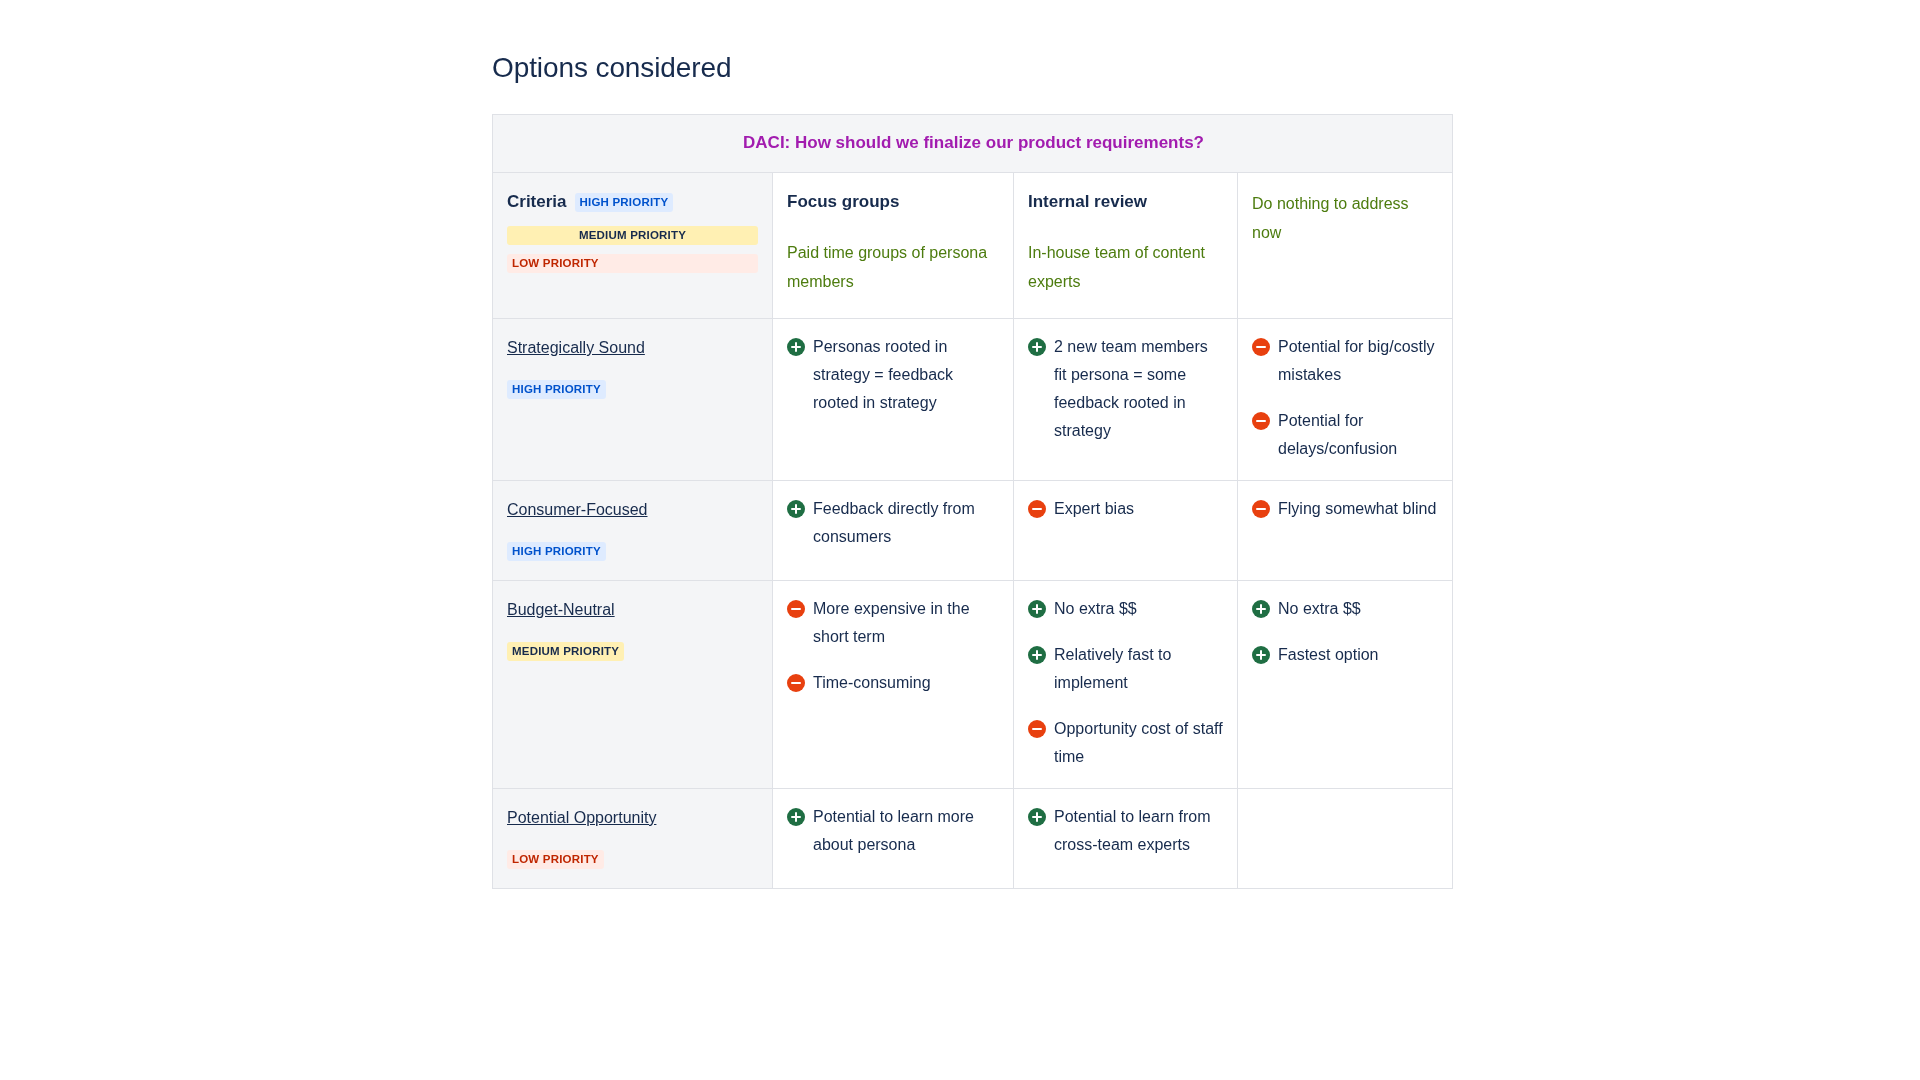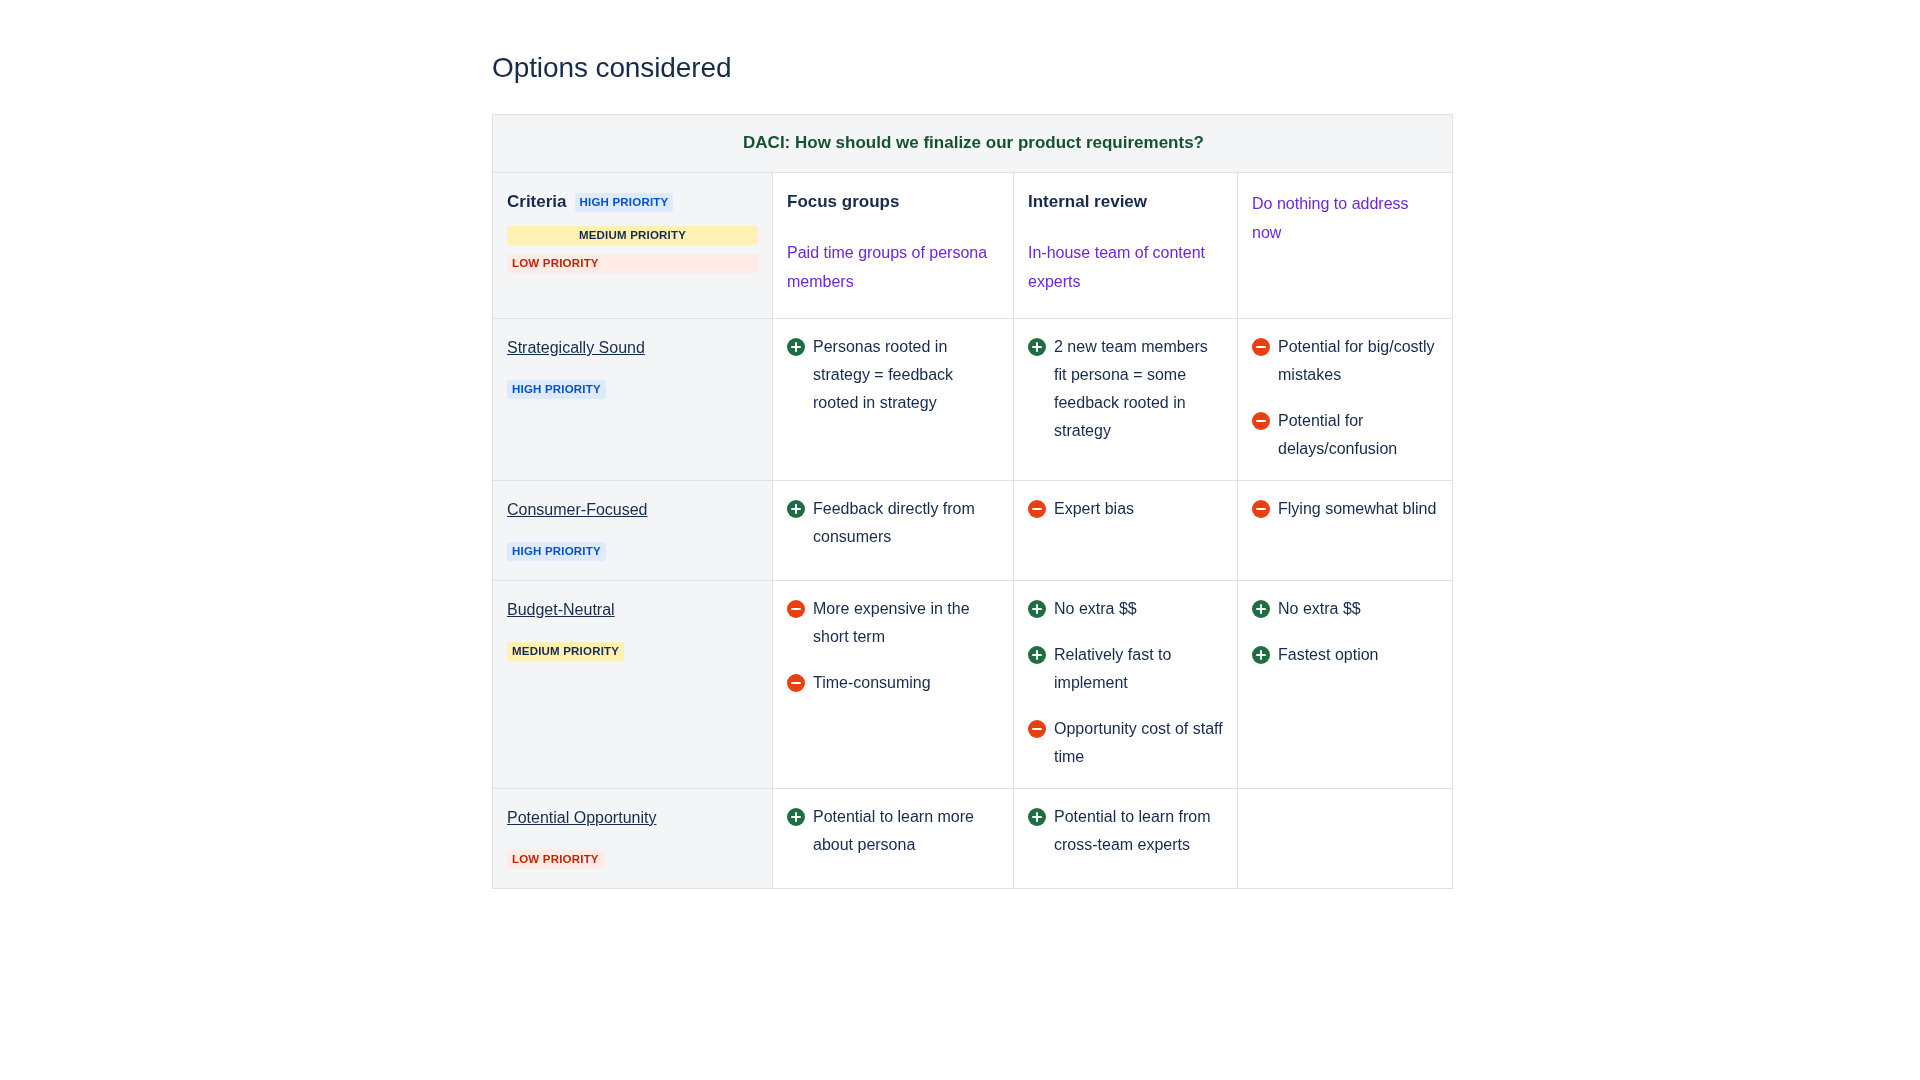--- a/index.html
+++ b/index.html
@@ -59,21 +59,21 @@
   col.c-opt1   { width: 241px; }
   col.c-opt2   { width: 224px; }
   col.c-opt3   { width: 215px; }
 
   
   tr.banner-row td {
     background: #F4F5F7;
     text-align: center;
     font-weight: bold;
     font-size: 17px;
-    color: #14532d;
+    color: #a21caf;
     padding: 16px 10px 17px 12px;
     line-height: 24px;
   }
 
   
   tr.head-row td {
     background: #F4F5F7;
     font-weight: bold;
     font-size: 17px;
     color: #172B4D;
@@ -105,21 +105,21 @@
     font-weight: bold;
     font-size: 17px;
     color: #172B4D;
     display: block;
     margin-bottom: 24px;
     line-height: 25px;
   }
   .opt-sub {
     display: block;
     font-size: 16px;
-    color: #6d28d9;
+    color: #4d7c0f;
     line-height: 29px;
   }
 
   
   tr.head-row td.opt3-head {
     padding-bottom: 0;
   }
   .opt3-head-title {
     font-weight: bold;
     font-size: 17px;

